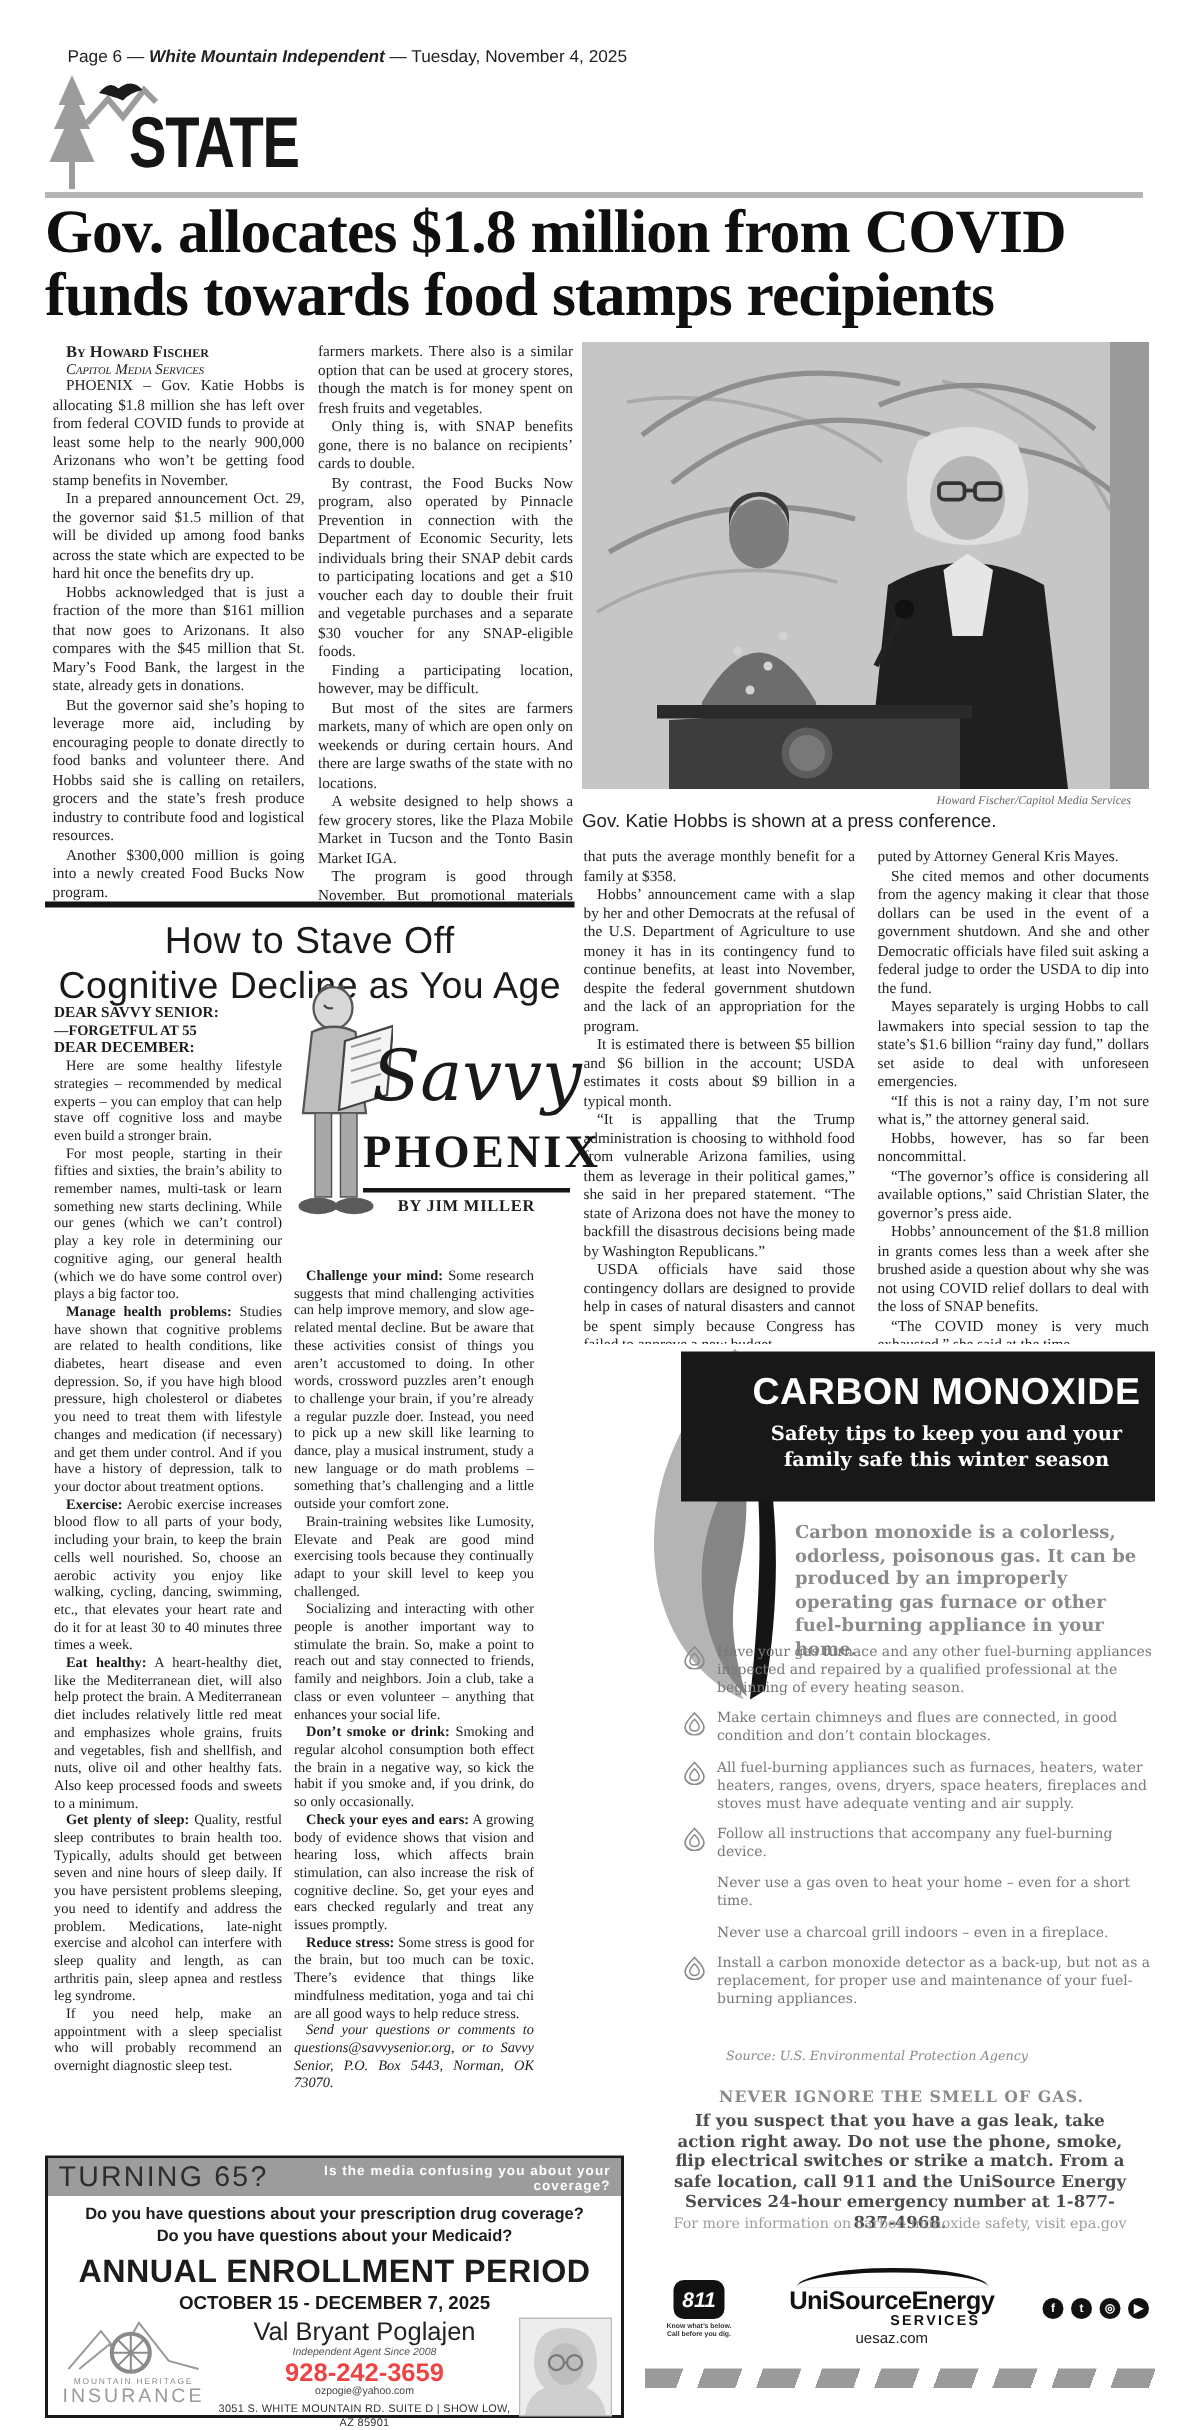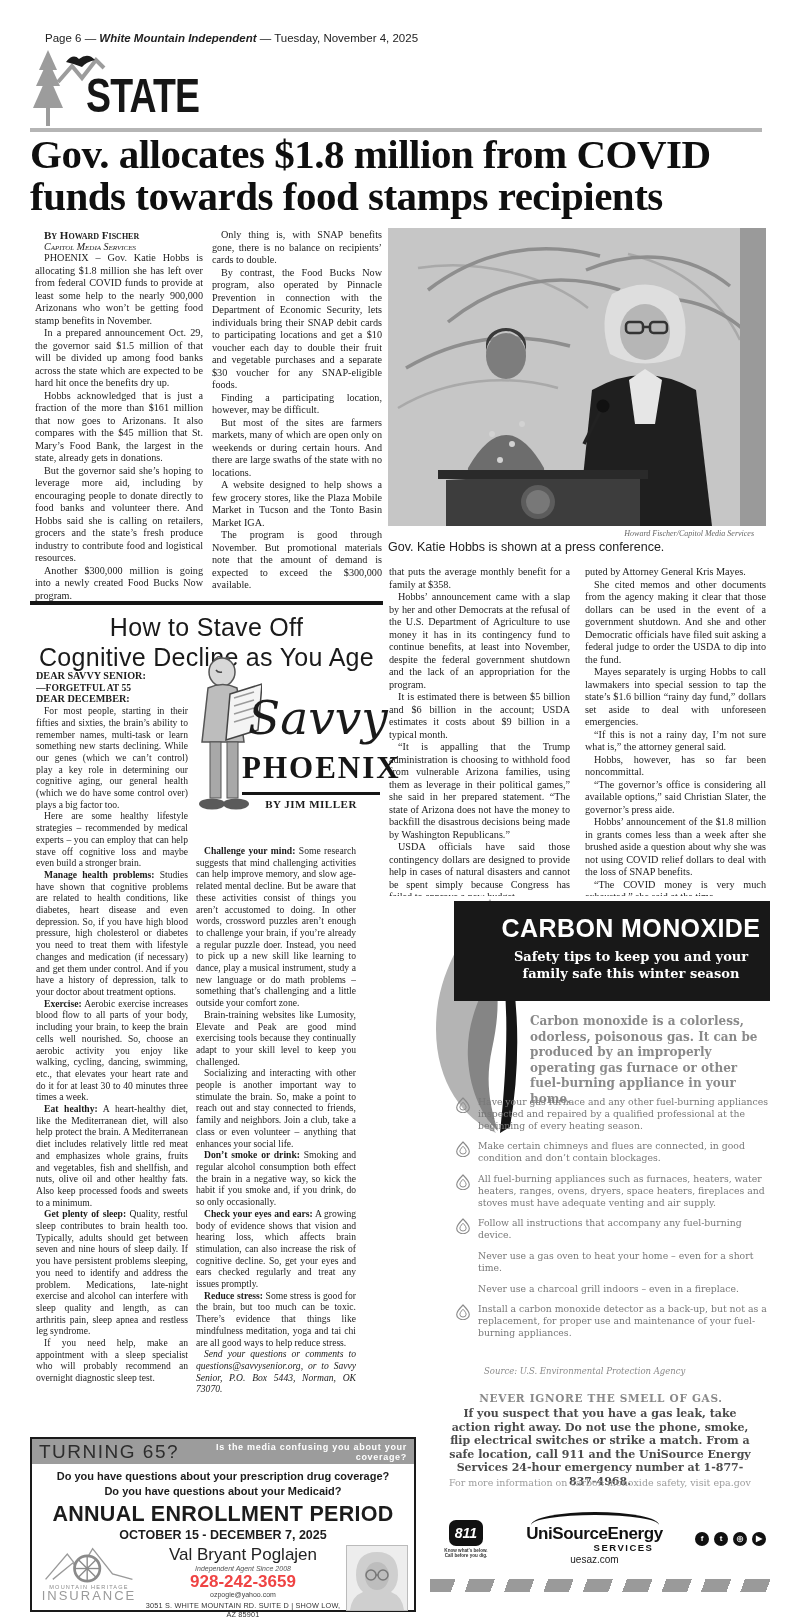--- a/index.html
+++ b/index.html
@@ -157,20 +157,21 @@
     <p class="byline-org">Capitol Media Services</p>
     <p>PHOENIX – Gov. Katie Hobbs is allocating $1.8 million she has left over from federal COVID funds to provide at least some help to the nearly 900,000 Arizonans who won’t be getting food stamp benefits in November.</p>
     <p>In a prepared announcement Oct. 29, the governor said $1.5 million of that will be divided up among food banks across the state which are expected to be hard hit once the benefits dry up.</p>
     <p>Hobbs acknowledged that is just a fraction of the more than $161 million that now goes to Arizonans. It also compares with the $45 million that St. Mary’s Food Bank, the largest in the state, already gets in donations.</p>
     <p>But the governor said she’s hoping to leverage more aid, including by encouraging people to donate directly to food banks and volunteer there. And Hobbs said she is calling on retailers, grocers and the state’s fresh produce industry to contribute food and logistical resources.</p>
     <p>Another $300,000 million is going into a newly created Food Bucks Now program.</p>
     <p>It is modeled after the existing Double Up Food Bucks program which provides a dollar-for-dollar match when food stamp recipients use their benefits at local</p>
   </div>
 
   <div class="article-col" id="col2">
+    <p class="cont">farmers markets. There also is a similar option that can be used at grocery stores, though the match is for money spent on fresh fruits and vegetables.</p>
     <p>Only thing is, with SNAP benefits gone, there is no balance on recipients’ cards to double.</p>
     <p>By contrast, the Food Bucks Now program, also operated by Pinnacle Prevention in connection with the Department of Economic Security, lets individuals bring their SNAP debit cards to participating locations and get a $10 voucher each day to double their fruit and vegetable purchases and a separate $30 voucher for any SNAP-eligible foods.</p>
     <p>Finding a participating location, however, may be difficult.</p>
     <p>But most of the sites are farmers markets, many of which are open only on weekends or during certain hours. And there are large swaths of the state with no locations.</p>
     <p>A website designed to help shows a few grocery stores, like the Plaza Mobile Market in Tucson and the Tonto Basin Market IGA.</p>
     <p>The program is good through November. But promotional materials note that the amount of demand is expected to exceed the $300,000 available.</p>
 
   </div>
 
   <div class="photo">
@@ -236,22 +237,22 @@
   <div class="savvy-rule"></div>
   <div class="savvy-title">
     <div>How to Stave Off</div>
     <div>Cognitive Decline as You Age</div>
   </div>
 
   <div class="savvy-colA">
     <p class="sv-head">DEAR SAVVY  SENIOR:</p>
     <p class="sv-sig">—FORGETFUL AT 55</p>
     <p class="sv-head mt">DEAR DECEMBER:</p>
+    <p class="sv-p"><span>Here are some healthy lifestyle strategies – recommended by medical experts – you can employ that can help stave off cognitive loss and maybe even build a stronger brain.</span></p>
     <p class="sv-p"><span>For most people, starting in their fifties and sixties, the brain’s ability to remember names, multi-task or learn something new starts declining. While our genes (which we can’t control) play a key role in determining our cognitive aging, our general health (which we do have some control over) plays a big factor too.</span></p>
-    <p class="sv-p"><span>Here are some healthy lifestyle strategies – recommended by medical experts – you can employ that can help stave off cognitive loss and maybe even build a stronger brain.</span></p>
     <p class="sv-p"><b>Manage health problems:</b><span> Studies have shown that cognitive problems are related to health conditions, like diabetes, heart disease and even depression. So, if you have high blood pressure, high cholesterol or diabetes you need to treat them with lifestyle changes and medication (if necessary) and get them under control. And if you have a history of depression, talk to your doctor about treatment options.</span></p>
     <p class="sv-p"><b>Exercise:</b><span> Aerobic exercise increases blood flow to all parts of your body, including your brain, to keep the brain cells well nourished. So, choose an aerobic activity you enjoy like walking, cycling, dancing, swimming, etc., that elevates your heart rate and do it for at least 30 to 40 minutes three times a week.</span></p>
     <p class="sv-p"><b>Eat healthy:</b><span> A heart-healthy diet, like the Mediterranean diet, will also help protect the brain. A Mediterranean diet includes relatively little red meat and emphasizes whole grains, fruits and vegetables, fish and shellfish, and nuts, olive oil and other healthy fats. Also keep processed foods and sweets to a minimum.</span></p>
     <p class="sv-p"><b>Get plenty of sleep:</b><span> Quality, restful sleep contributes to brain health too. Typically, adults should get between seven and nine hours of sleep daily. If you have persistent problems sleeping, you need to identify and address the problem. Medications, late-night exercise and alcohol can interfere with sleep quality and length, as can arthritis pain, sleep apnea and restless leg syndrome.</span></p>
     <p class="sv-p"><span>If you need help, make an appointment with a sleep specialist who will probably recommend an overnight diagnostic sleep test.</span></p>
   </div>
 
   <div class="savvy-logo">
     <svg width="72" height="168" viewBox="0 0 72 168" style="position:absolute;left:0;top:10px">
       <path d="M24,4 l5,-4 l4,4 l5,-3 l2,5" stroke="#555" fill="none" stroke-width="1.5"></path>

